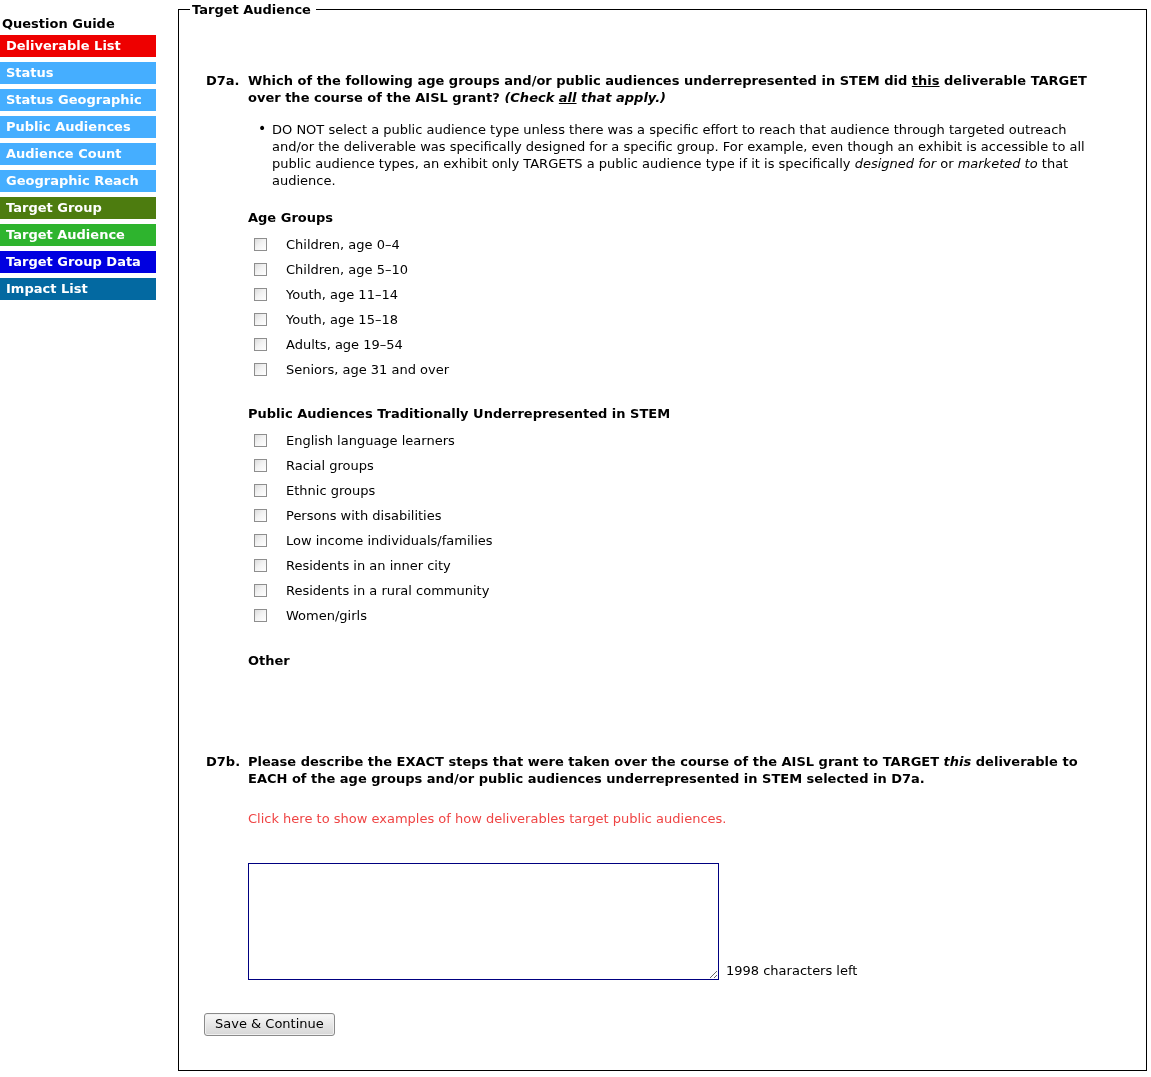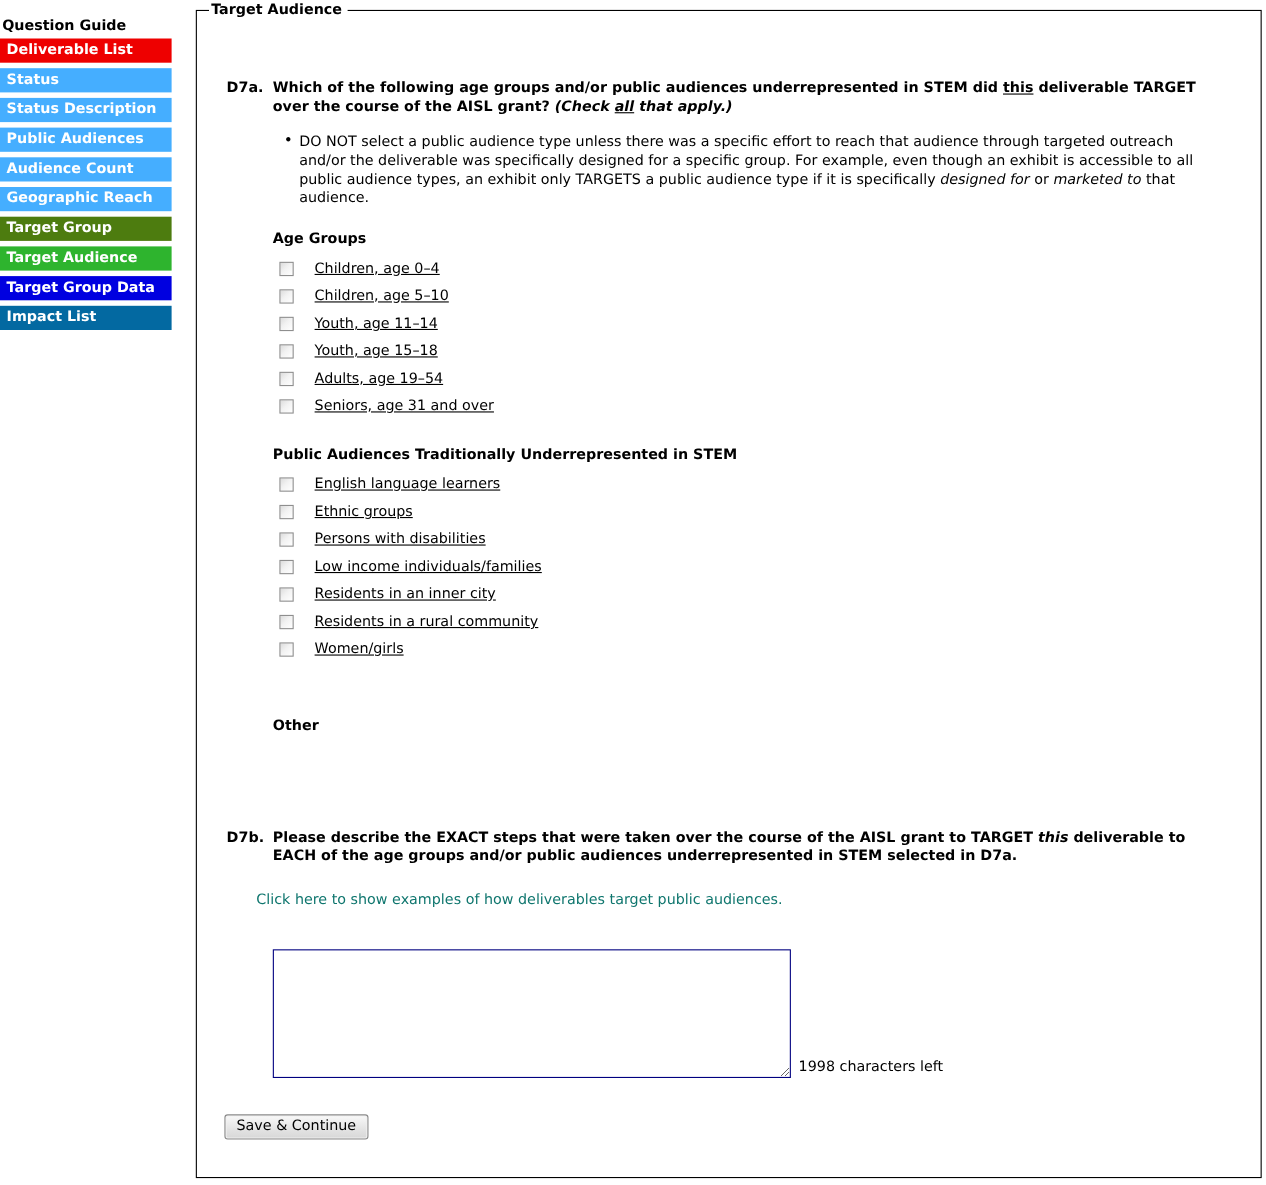--- a/index.html
+++ b/index.html
@@ -26,36 +26,36 @@
   .note-italic{font-weight:bold;font-style:italic;}
   .u{text-decoration:underline;}
   .bi{font-weight:bold;font-style:italic;}
   
   .bullet{position:absolute;left:75px;width:838px;line-height:17px;padding-left:18px;}
   .bullet::before{content:"\2022";position:absolute;left:4px;top:-1px;font-size:14px;}
   .it{font-style:italic;}
   
   .group-heading{position:absolute;left:69px;font-weight:bold;line-height:17px;}
   .check-rows{position:absolute;left:69px;}
-  .check-row{display:flex;align-items:center;height:25px;text-decoration:underline;}
+  .check-row{display:flex;align-items:center;height:25px;}
   .checkbox{
     flex:0 0 13px;width:13px;height:13px;margin-left:6px;margin-right:19px;
     border:1px solid #8e8e8e;box-sizing:border-box;
     background:linear-gradient(135deg,#dcdcdc 0%,#f2f2f2 45%,#ffffff 100%);
     cursor:pointer;
   }
   .check-label{line-height:17px;}
   
   .other-input{
     width:276px;height:19px;border:1px solid #000080;box-sizing:border-box;
     margin-left:8px;font-family:"DejaVu Sans","Liberation Sans",sans-serif;font-size:13px;padding:1px 3px;
     outline:none;
   }
   
-  .example-link{position:absolute;left:54px;color:#0f766e;line-height:17px;cursor:pointer;text-decoration:none;}
+  .example-link{position:absolute;left:69px;color:#ef4444;line-height:17px;cursor:pointer;text-decoration:none;}
   
   .ta-block{position:absolute;left:69px;display:flex;align-items:flex-end;gap:7px;}
   .d7b-textarea{
     width:471px;height:117px;border:1px solid #000080;box-sizing:border-box;
     font-family:"DejaVu Sans","Liberation Sans",sans-serif;font-size:13px;padding:2px;
     resize:both;outline:none;
   }
   .chars-left{line-height:16px;white-space:nowrap;padding-bottom:1px;}
   
   .save-btn{
@@ -72,21 +72,21 @@
 <div class="sidebar">
   <div class="sidebar-title">Question Guide</div>
   <div>
       <div class="sidebar-item" style="background-color: rgb(238, 0, 0);">
     <span>Deliverable List</span>
   </div>
       <div class="sidebar-item" style="background-color: rgb(69, 174, 255);">
     <span>Status</span>
   </div>
       <div class="sidebar-item" style="background-color: rgb(69, 174, 255);">
-    <span>Status Description</span>
+    <span>Status Geographic</span>
   </div>
       <div class="sidebar-item" style="background-color: rgb(69, 174, 255);">
     <span>Public Audiences</span>
   </div>
       <div class="sidebar-item" style="background-color: rgb(69, 174, 255);">
     <span>Audience Count</span>
   </div>
       <div class="sidebar-item" style="background-color: rgb(69, 174, 255);">
     <span>Geographic Reach</span>
   </div>
@@ -144,20 +144,24 @@
     </div>
 
   <div class="group-heading" style="top:395px;">Public Audiences Traditionally Underrepresented in STEM</div>
   <div class="check-rows" style="top:418px;">
       <div class="check-row">
     <span class="checkbox"></span>
     <span class="check-label">English language learners</span>
   </div>
       <div class="check-row">
     <span class="checkbox"></span>
+    <span class="check-label">Racial groups</span>
+  </div>
+      <div class="check-row">
+    <span class="checkbox"></span>
     <span class="check-label">Ethnic groups</span>
   </div>
       <div class="check-row">
     <span class="checkbox"></span>
     <span class="check-label">Persons with disabilities</span>
   </div>
       <div class="check-row">
     <span class="checkbox"></span>
     <span class="check-label">Low income individuals/families</span>
   </div>

